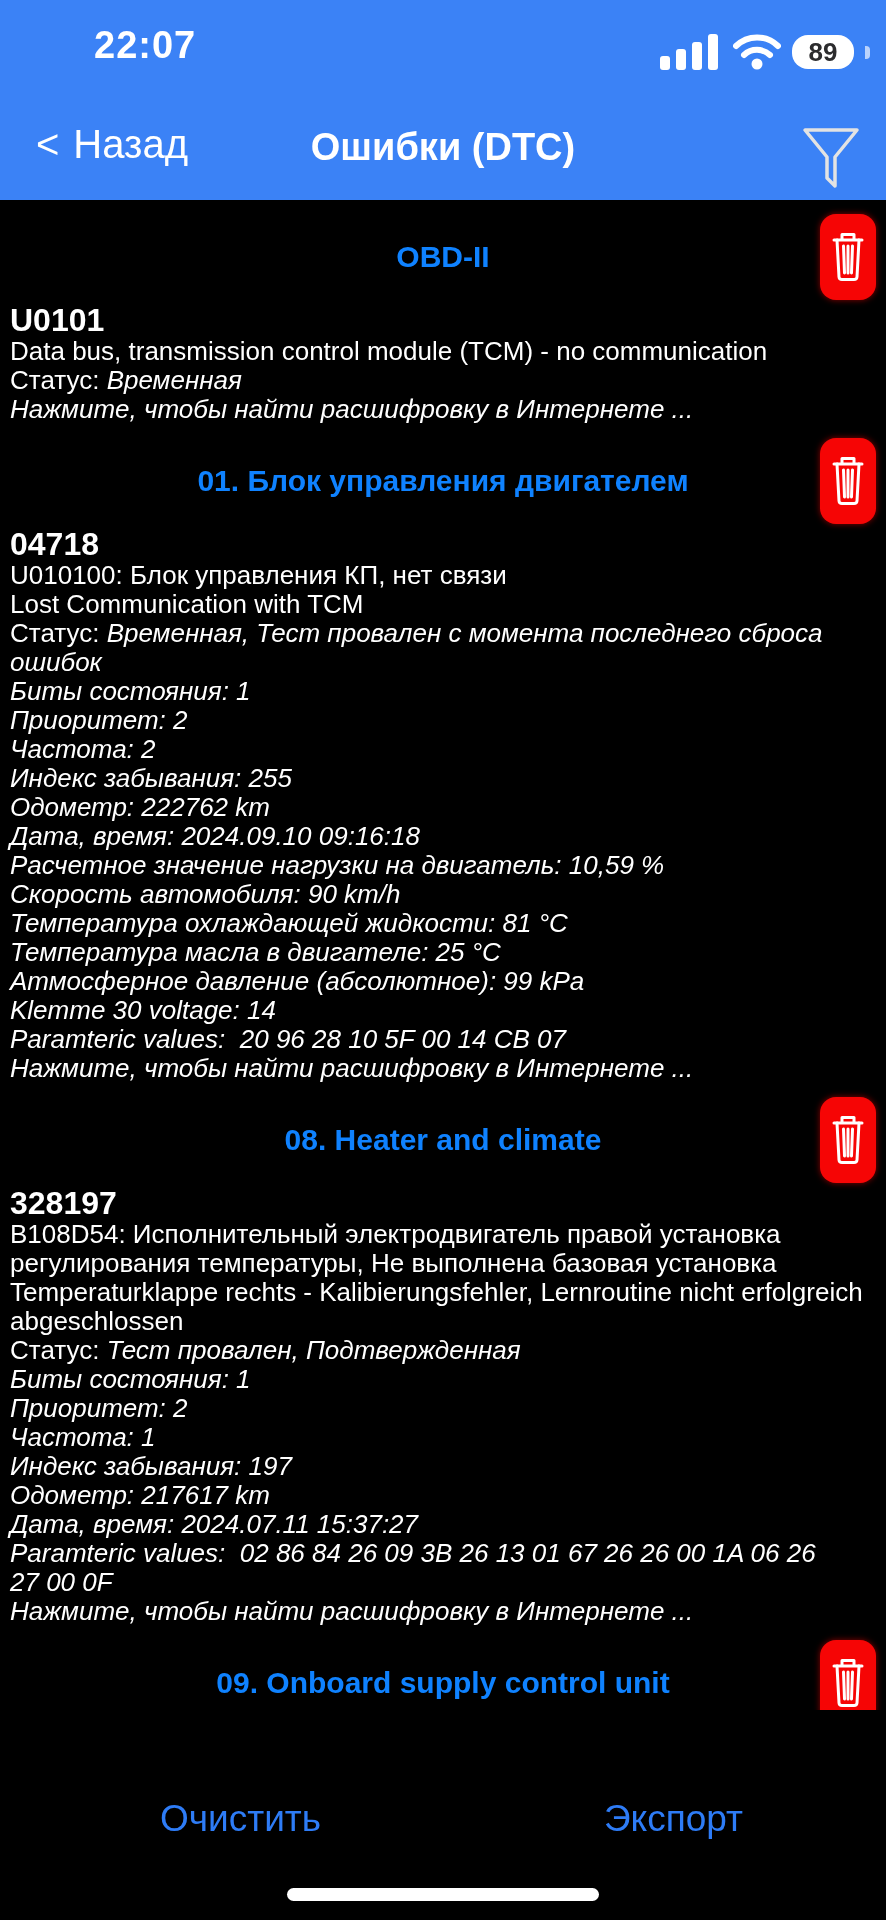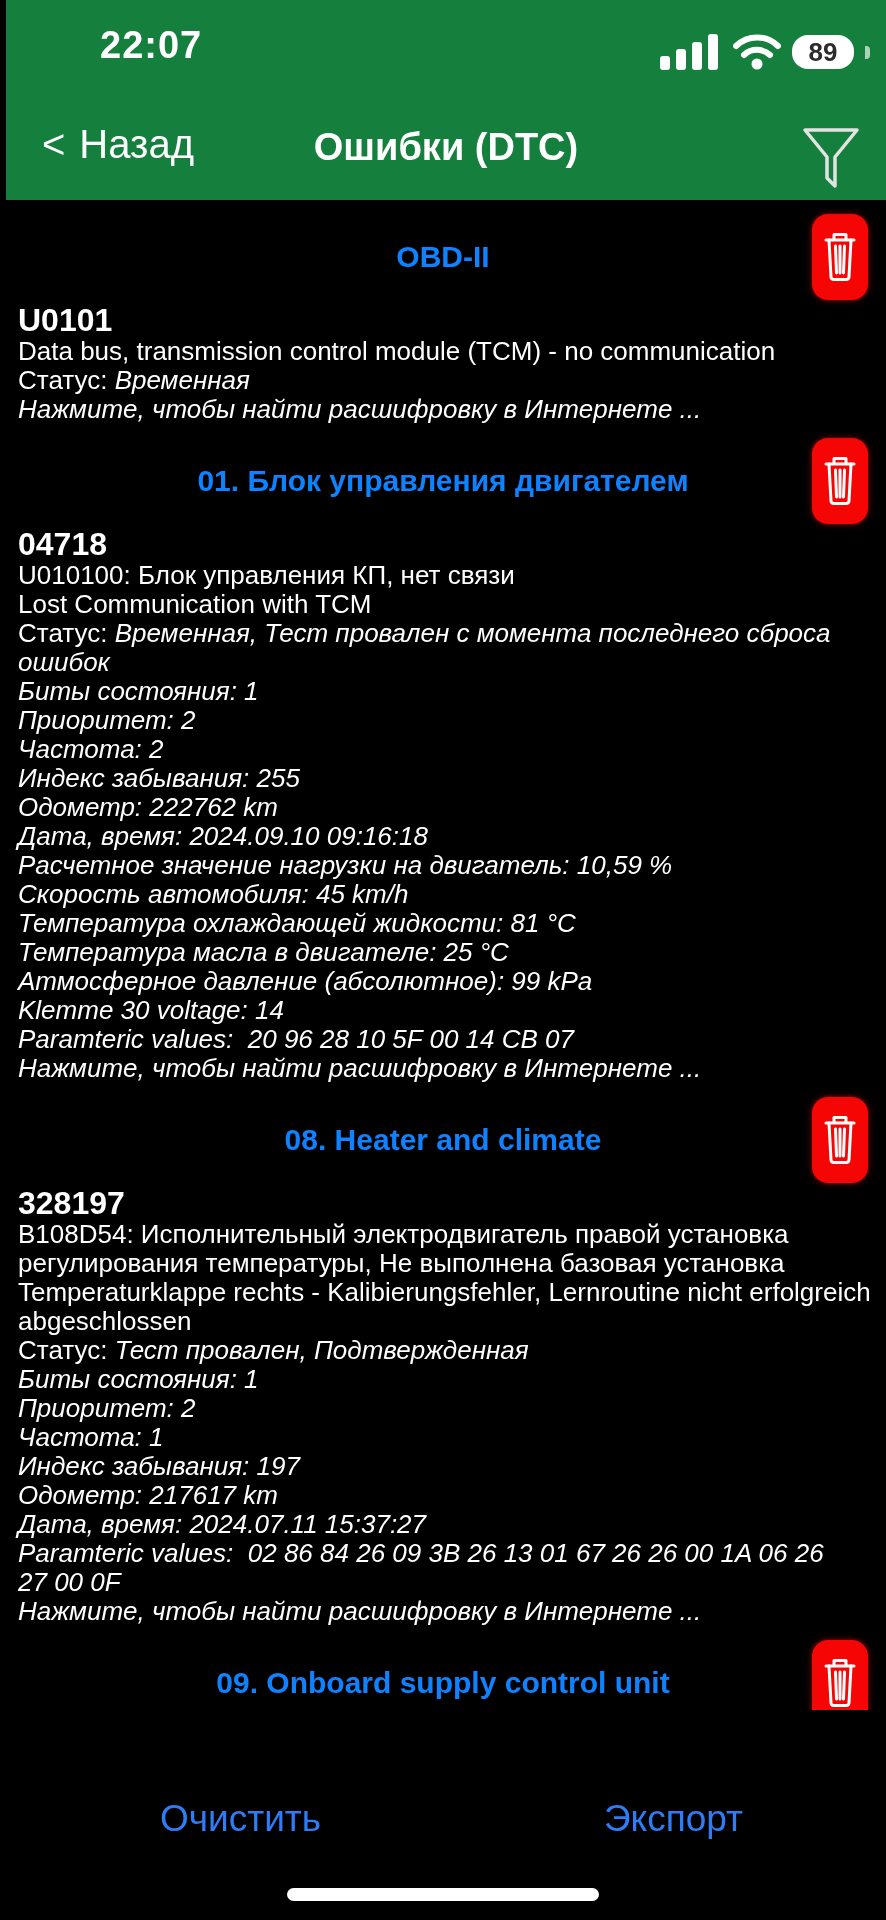--- a/index.html
+++ b/index.html
@@ -3,35 +3,35 @@
 <meta charset="utf-8">
 <style>
   html, body { margin: 0; padding: 0; background: #000; }
   .phone {
     position: relative; width: 886px; height: 1920px;
     background: #000; overflow: hidden;
     font-family: "Liberation Sans", "DejaVu Sans", sans-serif;
     -webkit-font-smoothing: antialiased;
   }
   
-  .header { position: absolute; top: 0; left: 0; right: 0; height: 230px; background: #15803d; margin-left: 6px; }
+  .header { position: absolute; top: 0; left: 0; right: 0; height: 230px; background: #3b82f6; }
   .time { position: absolute; left: 94px; top: 24px; font-size: 38px; font-weight: bold; color: #fff; letter-spacing: 1px; }
   .status-icons { position: absolute; right: 16px; top: 34px; display: flex; align-items: center; gap: 11px; }
   .battery { position: relative; width: 62px; height: 34px; background: #fff; border-radius: 16px;
              color: #2c2c2e; font-weight: bold; font-size: 26px;
              display: flex; align-items: center; justify-content: center; }
   .battery-cap { width: 5px; height: 13px; background: rgba(255,255,255,.65); border-radius: 0 4px 4px 0; }
   .back-btn { position: absolute; left: 36px; top: 122px; display: flex; align-items: center; gap: 14px;
               color: #fff; font-size: 40px; cursor: pointer; }
   .nav-title { position: absolute; top: 126px; left: 0; width: 100%; text-align: center;
                font-size: 38px; font-weight: bold; color: #fff; pointer-events: none; }
   .filter-btn { position: absolute; right: 22px; top: 124px; cursor: pointer; }
   
   .content { position: absolute; top: 200px; left: 0; right: 0; height: 1510px;
-             overflow: hidden; padding: 0 18px; box-sizing: border-box; background: #000; }
+             overflow: hidden; padding: 0 10px; box-sizing: border-box; background: #000; }
   .section { margin-top: 14px; }
   .section-head { position: relative; height: 86px; display: flex; align-items: center; justify-content: center; }
   .section-title { color: #0f82ff; font-size: 30px; font-weight: bold; }
   .trash-btn { position: absolute; right: 0; top: 0; width: 56px; height: 86px; background: #f60505;
                border-radius: 16px; display: flex; align-items: center; justify-content: center;
                cursor: pointer; box-shadow: 0 0 6px rgba(255,0,0,.55); }
   .code-title { margin-top: 3px; font-size: 32px; line-height: 34px; font-weight: bold; color: #fff; }
   .line { font-size: 26px; line-height: 29px; color: #fff; white-space: pre; }
   .line .it { font-style: italic; }
   
@@ -119,21 +119,21 @@
           <div class="line"><span>Lost Communication with TCM</span></div>
           <div class="line"><span>Статус: </span><span class="it">Временная, Тест провален с момента последнего сброса</span></div>
           <div class="line"><span class="it">ошибок</span></div>
           <div class="line"><span class="it">Биты состояния: 1</span></div>
           <div class="line"><span class="it">Приоритет: 2</span></div>
           <div class="line"><span class="it">Частота: 2</span></div>
           <div class="line"><span class="it">Индекс забывания: 255</span></div>
           <div class="line"><span class="it">Одометр: 222762 km</span></div>
           <div class="line"><span class="it">Дата, время: 2024.09.10 09:16:18</span></div>
           <div class="line"><span class="it">Расчетное значение нагрузки на двигатель: 10,59 %</span></div>
-          <div class="line"><span class="it">Скорость автомобиля: 45 km/h</span></div>
+          <div class="line"><span class="it">Скорость автомобиля: 90 km/h</span></div>
           <div class="line"><span class="it">Температура охлаждающей жидкости: 81 °C</span></div>
           <div class="line"><span class="it">Температура масла в двигателе: 25 °C</span></div>
           <div class="line"><span class="it">Атмосферное давление (абсолютное): 99 kPa</span></div>
           <div class="line"><span class="it">Klemme 30 voltage: 14</span></div>
           <div class="line"><span class="it">Paramteric values:  20 96 28 10 5F 00 14 CB 07</span></div>
           <div class="line"><span class="it">Нажмите, чтобы найти расшифровку в Интернете ...</span></div>
         </div>
         <div class="section">
           <div class="section-head">
             <div class="section-title">08. Heater and climate</div>

